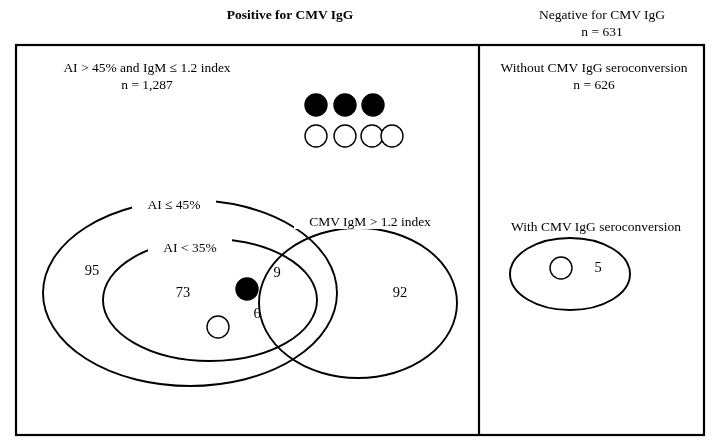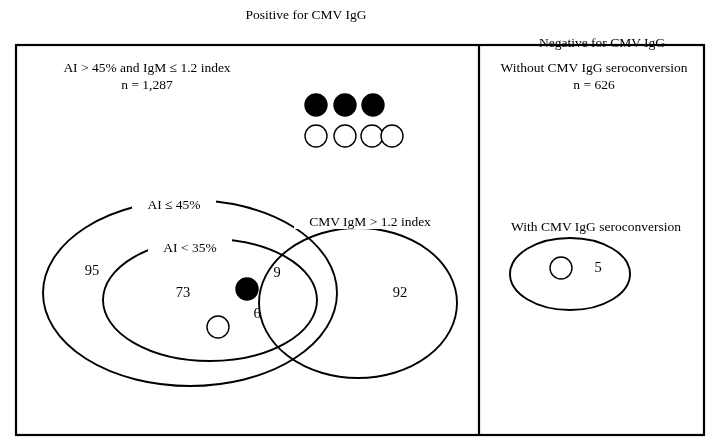--- a/index.html
+++ b/index.html
@@ -17,26 +17,27 @@
     position:absolute;text-align:center;font-size:13.5px;line-height:17px;
     white-space:nowrap;
   }
   .hdr .l2{display:block;}
 </style>
 </head>
 <body>
 
 <div id="stage">
 
-  <div class="hdr" style="left:176px;top:6px;width:260px;">
+  <div class="hdr" style="left:160px;top:6px;width:260px;font-weight:bold;">
     <span>Positive for CMV IgG</span>
   </div>
 
-  <div class="hdr" style="left:487px;top:6px;width:230px;margin-top:28px;">
+  <div class="hdr" style="left:487px;top:6px;width:230px;">
     <span>Negative  for CMV IgG</span>
+    <span class="l2">n = 631</span>
   </div>
 
   <svg id="figure" viewBox="0 0 720 446">
 
     <rect x="16" y="45" width="688" height="390" fill="none" stroke="#000" stroke-width="2.2"></rect>
 
     <line x1="479" y1="45" x2="479" y2="435" stroke="#000" stroke-width="2.2"></line>
 
     <text x="147" y="72" text-anchor="middle" font-size="13.5" font-family="Liberation Serif, serif">AI &gt; 45% and IgM ≤ 1.2 index</text>
     <text x="147" y="89" text-anchor="middle" font-size="13.5" font-family="Liberation Serif, serif">n = 1,287</text>

